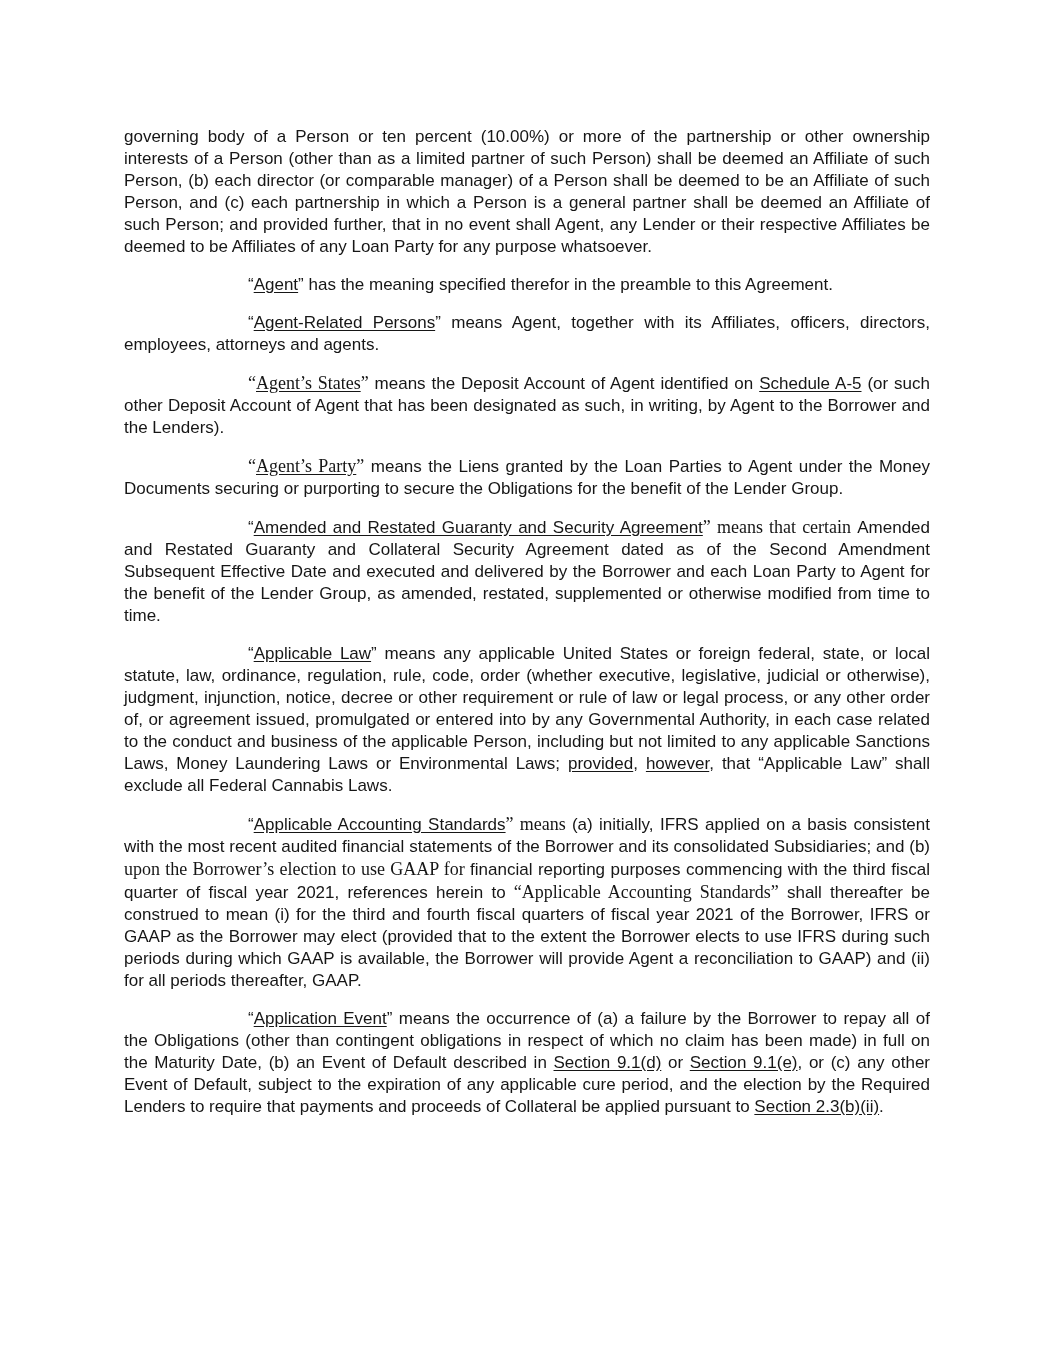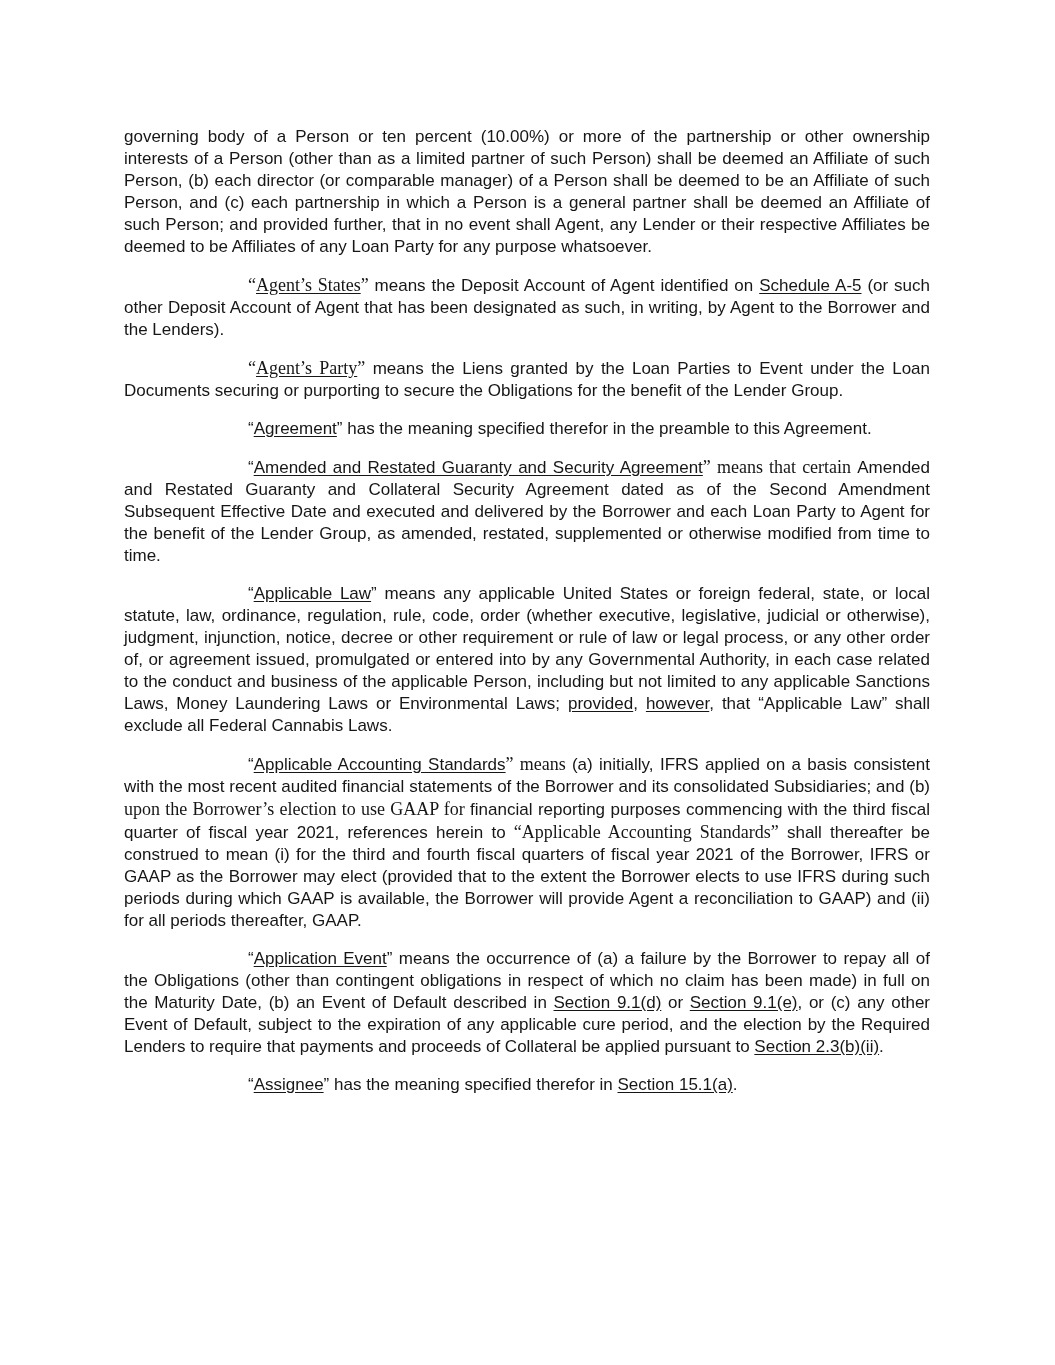--- a/index.html
+++ b/index.html
@@ -51,34 +51,34 @@
   }
 </style>
 </head>
 <body>
 
 <div class="page">
   <div class="content">
 
     <p class="para no-indent"><span>governing body of a Person or ten percent (10.00%) or more of the partnership or other ownership interests of a Person (other than as a limited partner of such Person) shall be deemed an Affiliate of such Person, (b) each director (or comparable manager) of a Person shall be deemed to be an Affiliate of such Person, and (c) each partnership in which a Person is a general partner shall be deemed an Affiliate of such Person; and provided further, that in no event shall Agent, any Lender or their respective Affiliates be deemed to be Affiliates of any Loan Party for any purpose whatsoever.</span></p>
 
+    <p class="para"><span>“</span><span class="u">Agent</span><span>” has the meaning specified therefor in the preamble to this Agreement.</span></p>
 
+    <p class="para"><span>“</span><span class="u">Agent-Related Persons</span><span>” means Agent, together with its Affiliates, officers, directors, employees, attorneys and agents.</span></p>
 
     <p class="para"><span class="serif">“</span><span class="serif u">Agent’s States</span><span class="serif">”</span><span> means the Deposit Account of Agent identified on </span><span class="u">Schedule A-5</span><span> (or such other Deposit Account of Agent that has been designated as such, in writing, by Agent to the Borrower and the Lenders).</span></p>
 
-    <p class="para"><span class="serif">“</span><span class="serif u">Agent’s Party</span><span class="serif">”</span><span> means the Liens granted by the Loan Parties to Event under the Loan Documents securing or purporting to secure the Obligations for the benefit of the Lender Group.</span></p>
+    <p class="para"><span class="serif">“</span><span class="serif u">Agent’s Party</span><span class="serif">”</span><span> means the Liens granted by the Loan Parties to Agent under the Money Documents securing or purporting to secure the Obligations for the benefit of the Lender Group.</span></p>
 
-    <p class="para"><span>“</span><span class="u">Agreement</span><span>” has the meaning specified therefor in the preamble to this Agreement.</span></p>
 
     <p class="para"><span>“</span><span class="u">Amended and Restated Guaranty and Security Agreement</span><span class="serif">” means that certain </span><span>Amended and Restated Guaranty and Collateral Security Agreement dated as of the Second Amendment Subsequent Effective Date and executed and delivered by the Borrower and each Loan Party to Agent for the benefit of the Lender Group, as amended, restated, supplemented or otherwise modified from time to time.</span></p>
 
     <p class="para"><span>“</span><span class="u">Applicable Law</span><span>” means any applicable United States or foreign federal, state, or local statute, law, ordinance, regulation, rule, code, order (whether executive, legislative, judicial or otherwise), judgment, injunction, notice, decree or other requirement or rule of law or legal process, or any other order of, or agreement issued, promulgated or entered into by any Governmental Authority, in each case related to the conduct and business of the applicable Person, including but not limited to any applicable Sanctions Laws, Money Laundering Laws or Environmental Laws; </span><span class="u">provided</span><span>, </span><span class="u">however</span><span>, that “Applicable Law” shall exclude all Federal Cannabis Laws.</span></p>
 
     <p class="para"><span>“</span><span class="u">Applicable Accounting Standards</span><span class="serif">” means </span><span>(a) initially, IFRS applied on a basis consistent with the most recent audited financial statements of the Borrower and its consolidated Subsidiaries; and (b) </span><span class="serif">upon the Borrower’s election to use GAAP for </span><span>financial reporting purposes commencing with the third fiscal quarter of fiscal year 2021, references herein to </span><span class="serif">“Applicable Accounting Standards”</span><span> shall thereafter be construed to mean (i) for the third and fourth fiscal quarters of fiscal year 2021 of the Borrower, IFRS or GAAP as the Borrower may elect (provided that to the extent the Borrower elects to use IFRS during such periods during which GAAP is available, the Borrower will provide Agent a reconciliation to GAAP) and (ii) for all periods thereafter, GAAP.</span></p>
 
     <p class="para"><span>“</span><span class="u">Application Event</span><span>” means the occurrence of (a) a failure by the Borrower to repay all of the Obligations (other than contingent obligations in respect of which no claim has been made) in full on the Maturity Date, (b) an Event of Default described in </span><span class="u">Section 9.1(d)</span><span> or </span><span class="u">Section 9.1(e)</span><span>, or (c) any other Event of Default, subject to the expiration of any applicable cure period, and the election by the Required Lenders to require that payments and proceeds of Collateral be applied pursuant to </span><span class="u">Section 2.3(b)(ii)</span><span>.</span></p>
 
-    <p class="para"><span>“</span><span class="u">Assignee</span><span>” has the meaning specified therefor in </span><span class="u">Section 15.1(a)</span><span>.</span></p>
 
   </div>
 
   <div class="folio">- 6 -</div>
 </div>
 
 </body></html>

